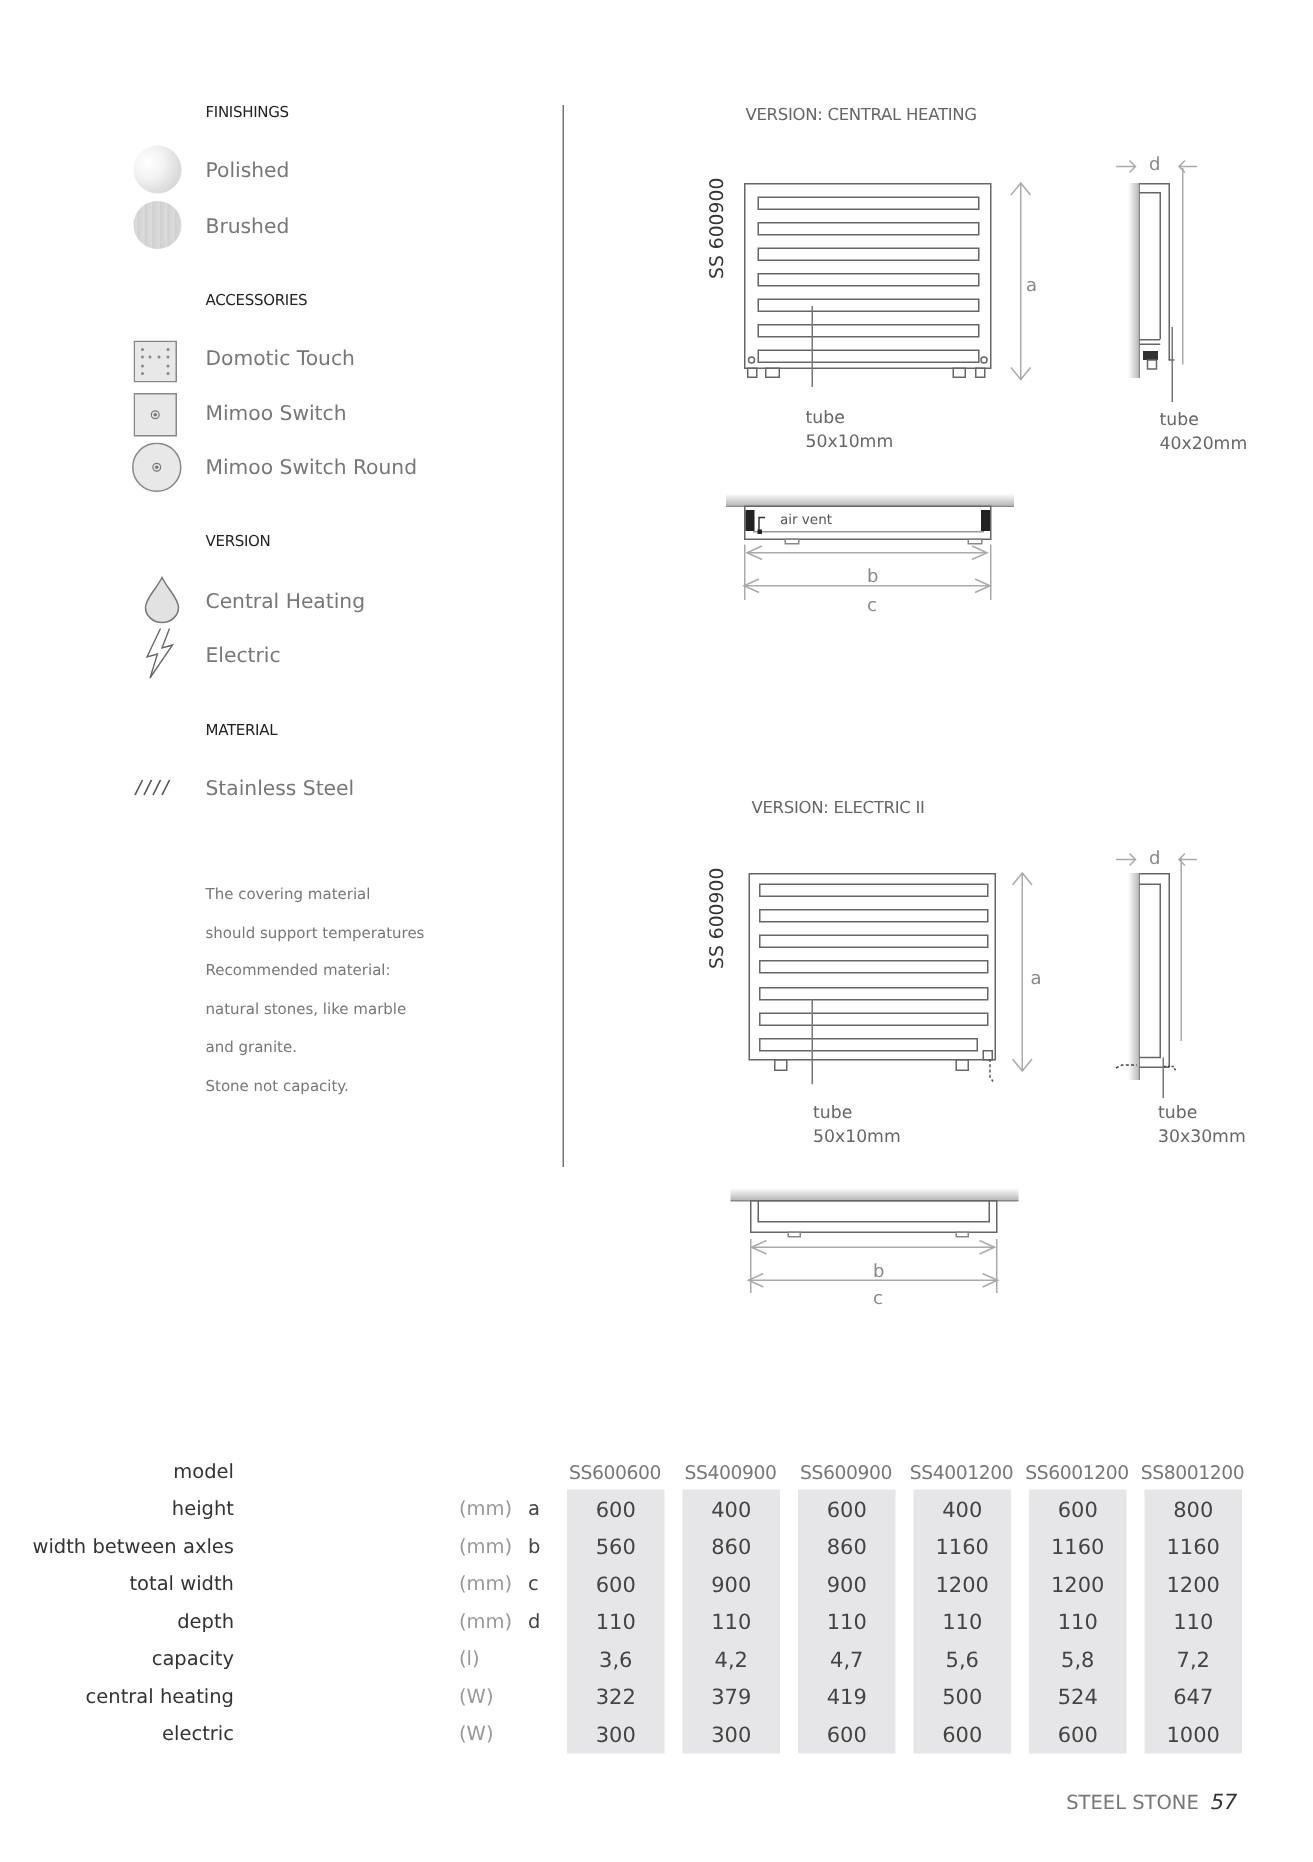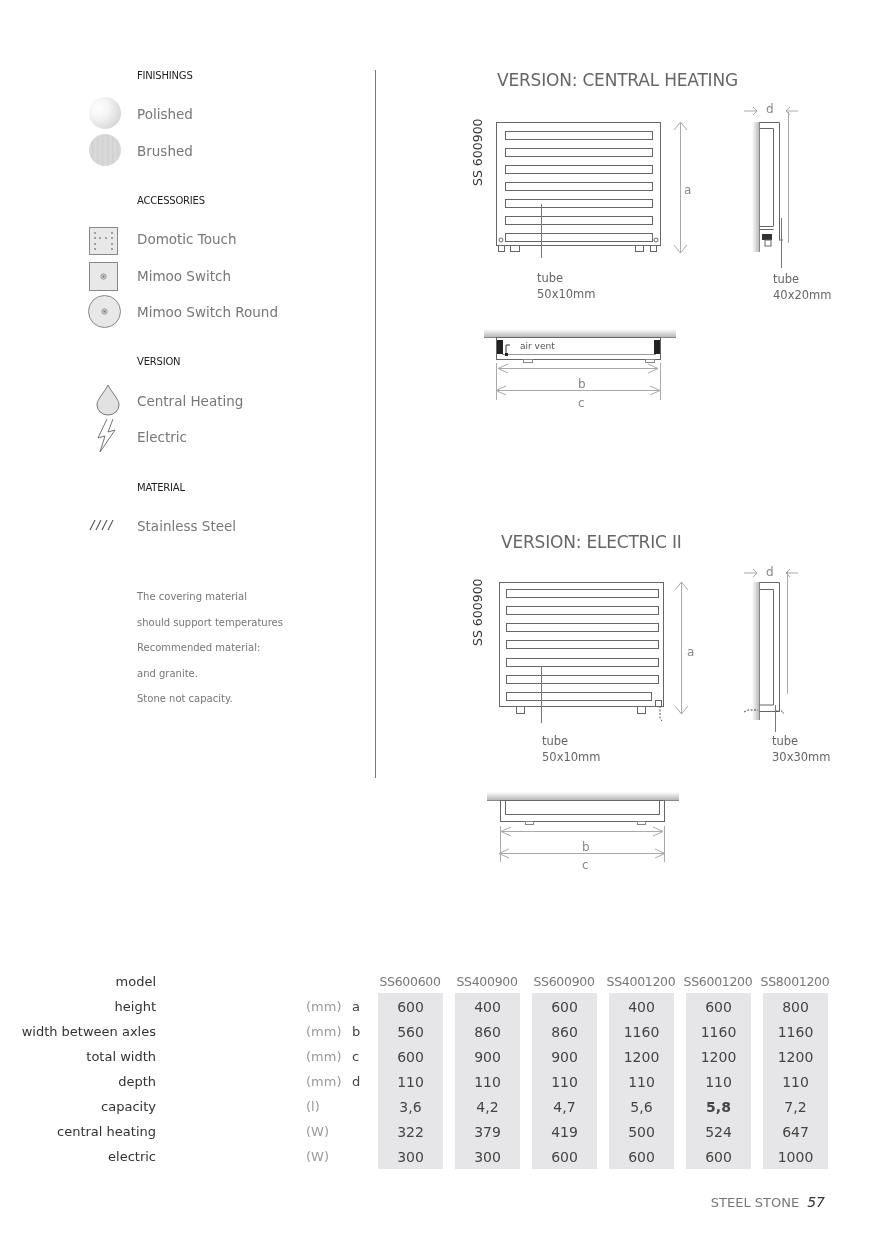--- a/index.html
+++ b/index.html
@@ -3,21 +3,21 @@
 <meta charset="utf-8">
 <style>
   html, body { margin:0; padding:0; background:#ffffff; }
   body { width:875px; height:1241px; position:relative; overflow:hidden;
          font-family:"DejaVu Sans", sans-serif; color:#555; }
   .abs { position:absolute; }
   .heading { font-size:10px; color:#222; letter-spacing:-0.2px; }
   .item { font-size:13.5px; color:#777; }
   .note { font-size:10px; color:#777; line-height:25.5px; }
   .vdivider { position:absolute; left:375px; top:70px; width:1px; height:708px; background:#777; }
-  .vtitle { font-size:17px; color:#666; letter-spacing:-0.2px; }
+  .vtitle { font-size:11px; color:#666; letter-spacing:-0.2px; }
   .dimtxt { font-size:12px; fill:#888; font-family:"DejaVu Sans", sans-serif; }
   .tubetxt { font-size:11.5px; color:#666; line-height:16px; }
   .model-rot { font-size:12.5px; color:#333; transform:rotate(-90deg); transform-origin:left top; white-space:nowrap; }
   
   .spec-row { position:absolute; left:0; height:25px; width:733px; }
   .lbl { position:absolute; right:577px; font-size:13px; color:#333; top:4px; white-space:nowrap; }
   .unit { position:absolute; left:306px; font-size:13px; color:#999; top:4px; }
   .letter { position:absolute; left:352px; font-size:13px; color:#444; top:4px; }
   .colbg { position:absolute; top:993px; height:176px; width:65px; background:#e6e6e8; }
   .cell { position:absolute; width:65px; text-align:center; font-size:14px; color:#444; top:4px; }
@@ -91,20 +91,21 @@
       <line x1="13" y1="11" x2="18" y2="1"></line>
         <line x1="19" y1="11" x2="24" y2="1"></line>
     </g>
   </svg>
   <div class="abs item" style="left:137px;top:518px">Stainless Steel</div>
 
   <div class="abs note" style="left:137px;top:584px">
     <div>The covering material</div>
     <div>should support temperatures</div>
     <div>Recommended material:</div>
+    <div>natural stones, like marble</div>
     <div>and granite.</div>
     <div>Stone not capacity.</div>
   </div>
 </div>
 
 <div class="vdivider"></div>
 
 <div>
   <div class="abs vtitle" style="left:497px;top:70px">VERSION: CENTRAL HEATING</div>
   <div class="abs model-rot" style="left:470px;top:186px">SS 600900</div>
@@ -331,21 +332,21 @@
         <div class="cell" style="left: 763px;">110</div>
       </div>
       <div class="spec-row" style="top: 1095px;">
         <div class="lbl">capacity</div>
         <div class="unit">(l)</div>
         <div class="letter"></div>
         <div class="cell" style="left: 378px;">3,6</div>
         <div class="cell" style="left: 455px;">4,2</div>
         <div class="cell" style="left: 532px;">4,7</div>
         <div class="cell" style="left: 609px;">5,6</div>
-        <div class="cell" style="left: 686px; font-weight: bold;">5,8</div>
+        <div class="cell" style="left: 686px;">5,8</div>
         <div class="cell" style="left: 763px;">7,2</div>
       </div>
       <div class="spec-row" style="top: 1120px;">
         <div class="lbl">central heating</div>
         <div class="unit">(W)</div>
         <div class="letter"></div>
         <div class="cell" style="left: 378px;">322</div>
         <div class="cell" style="left: 455px;">379</div>
         <div class="cell" style="left: 532px;">419</div>
         <div class="cell" style="left: 609px;">500</div>

